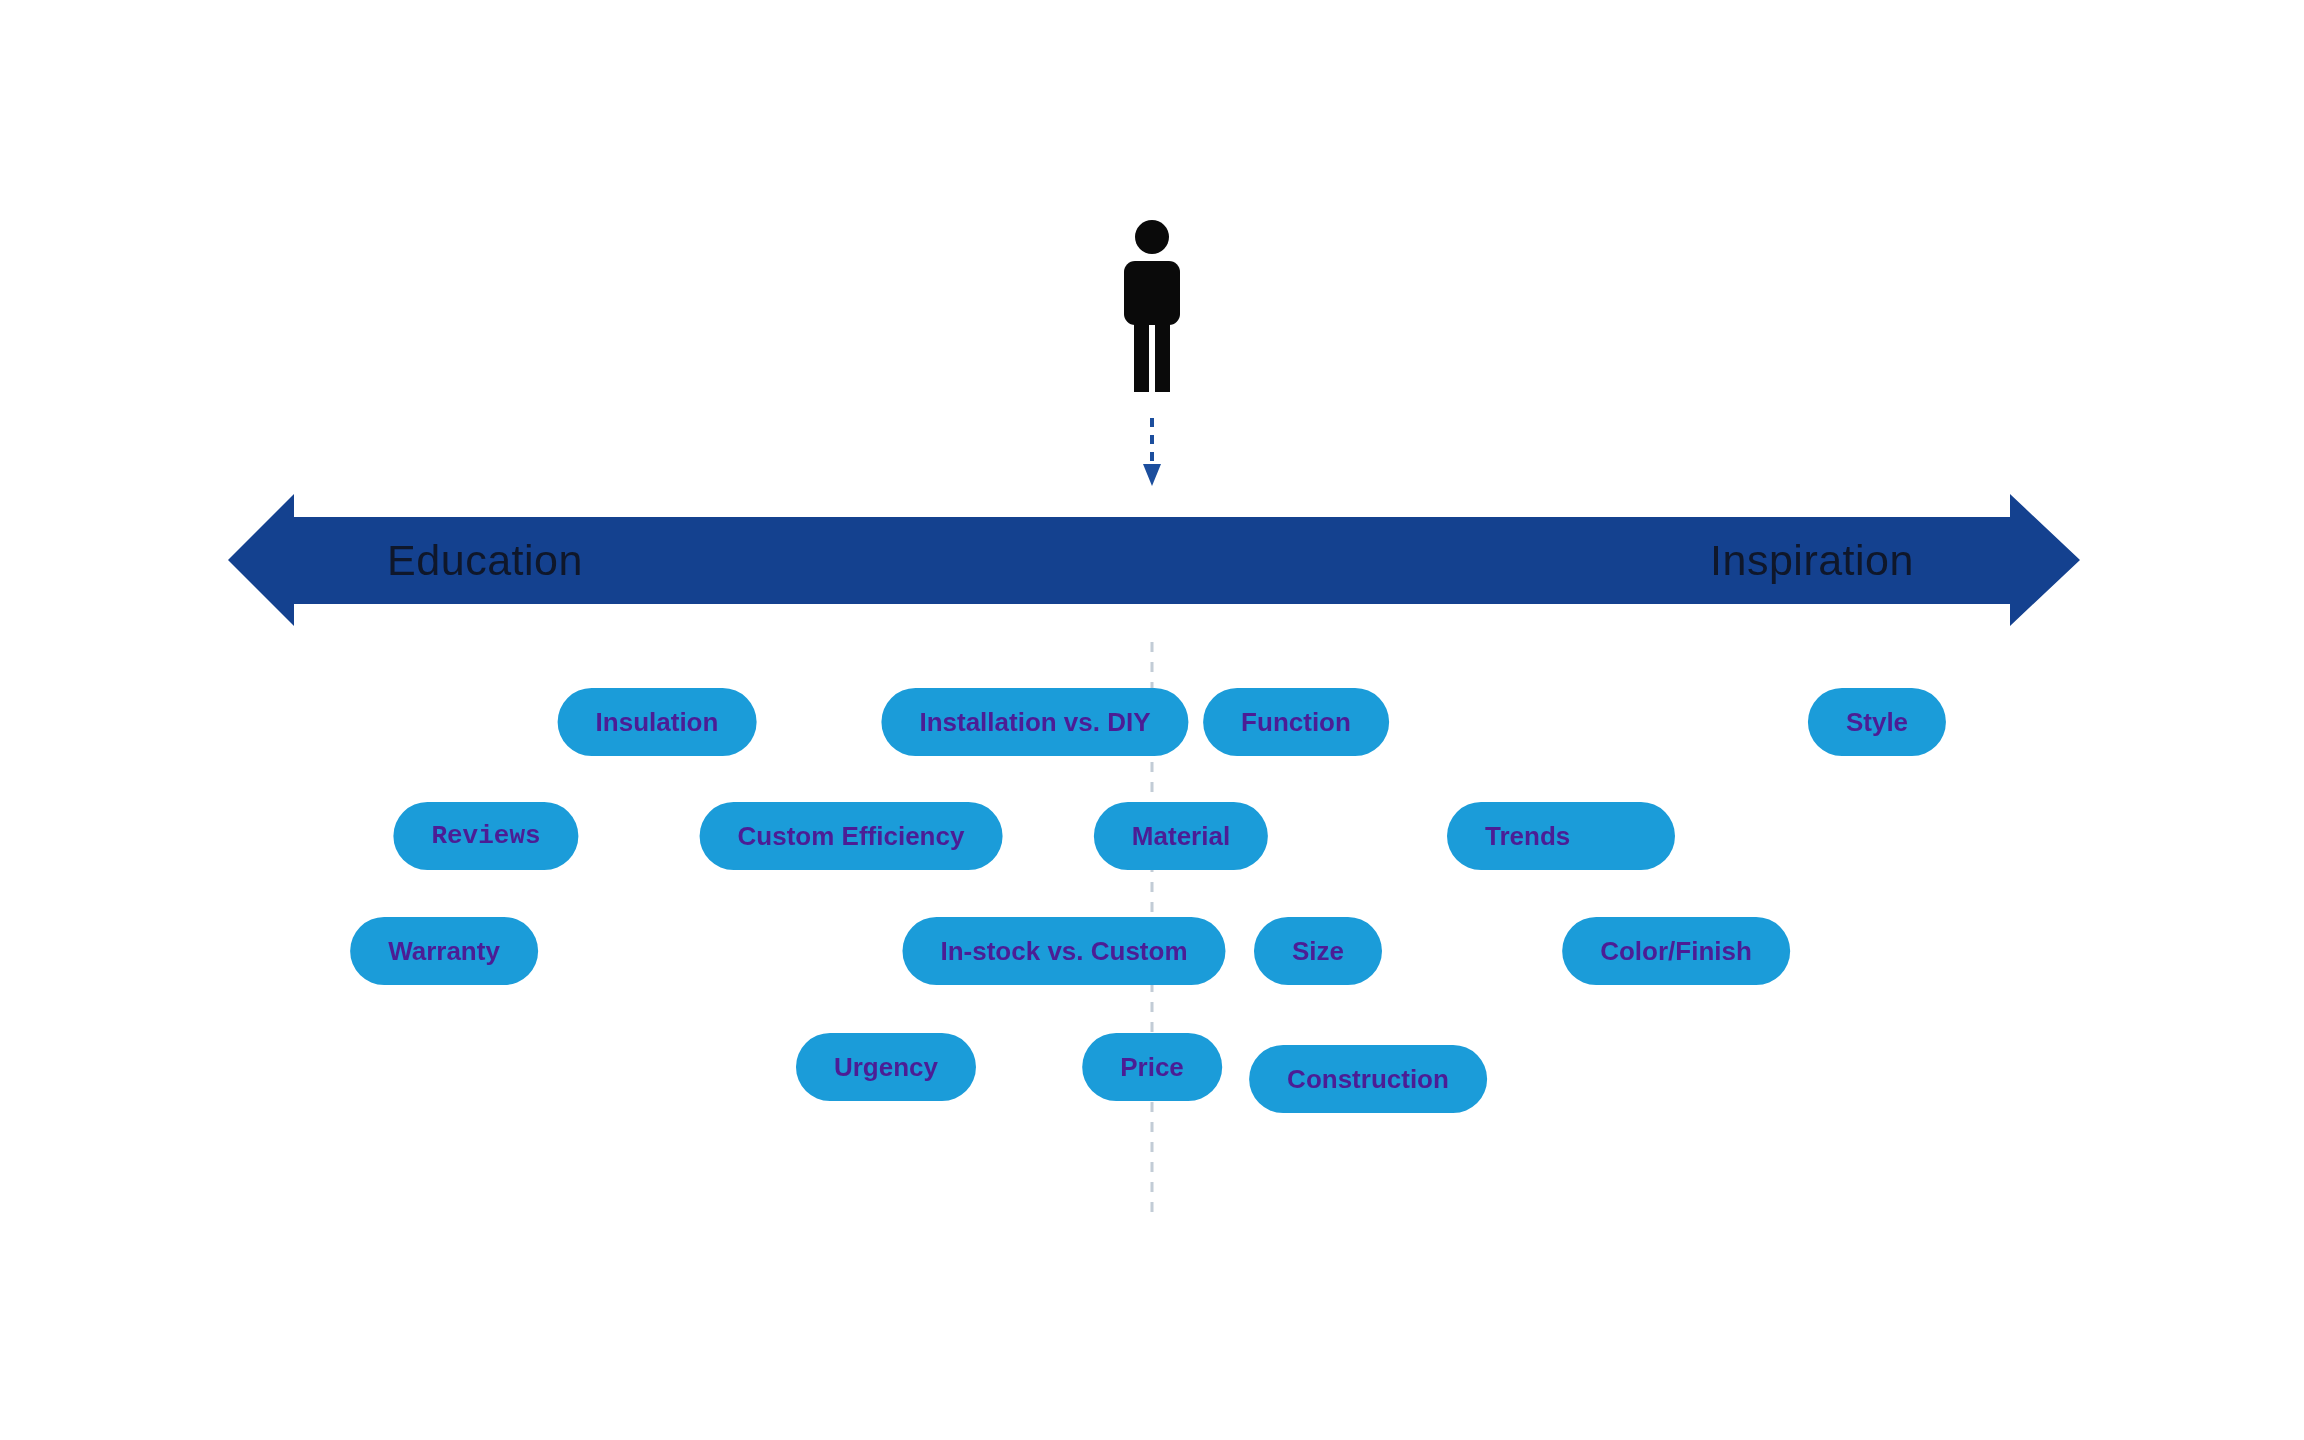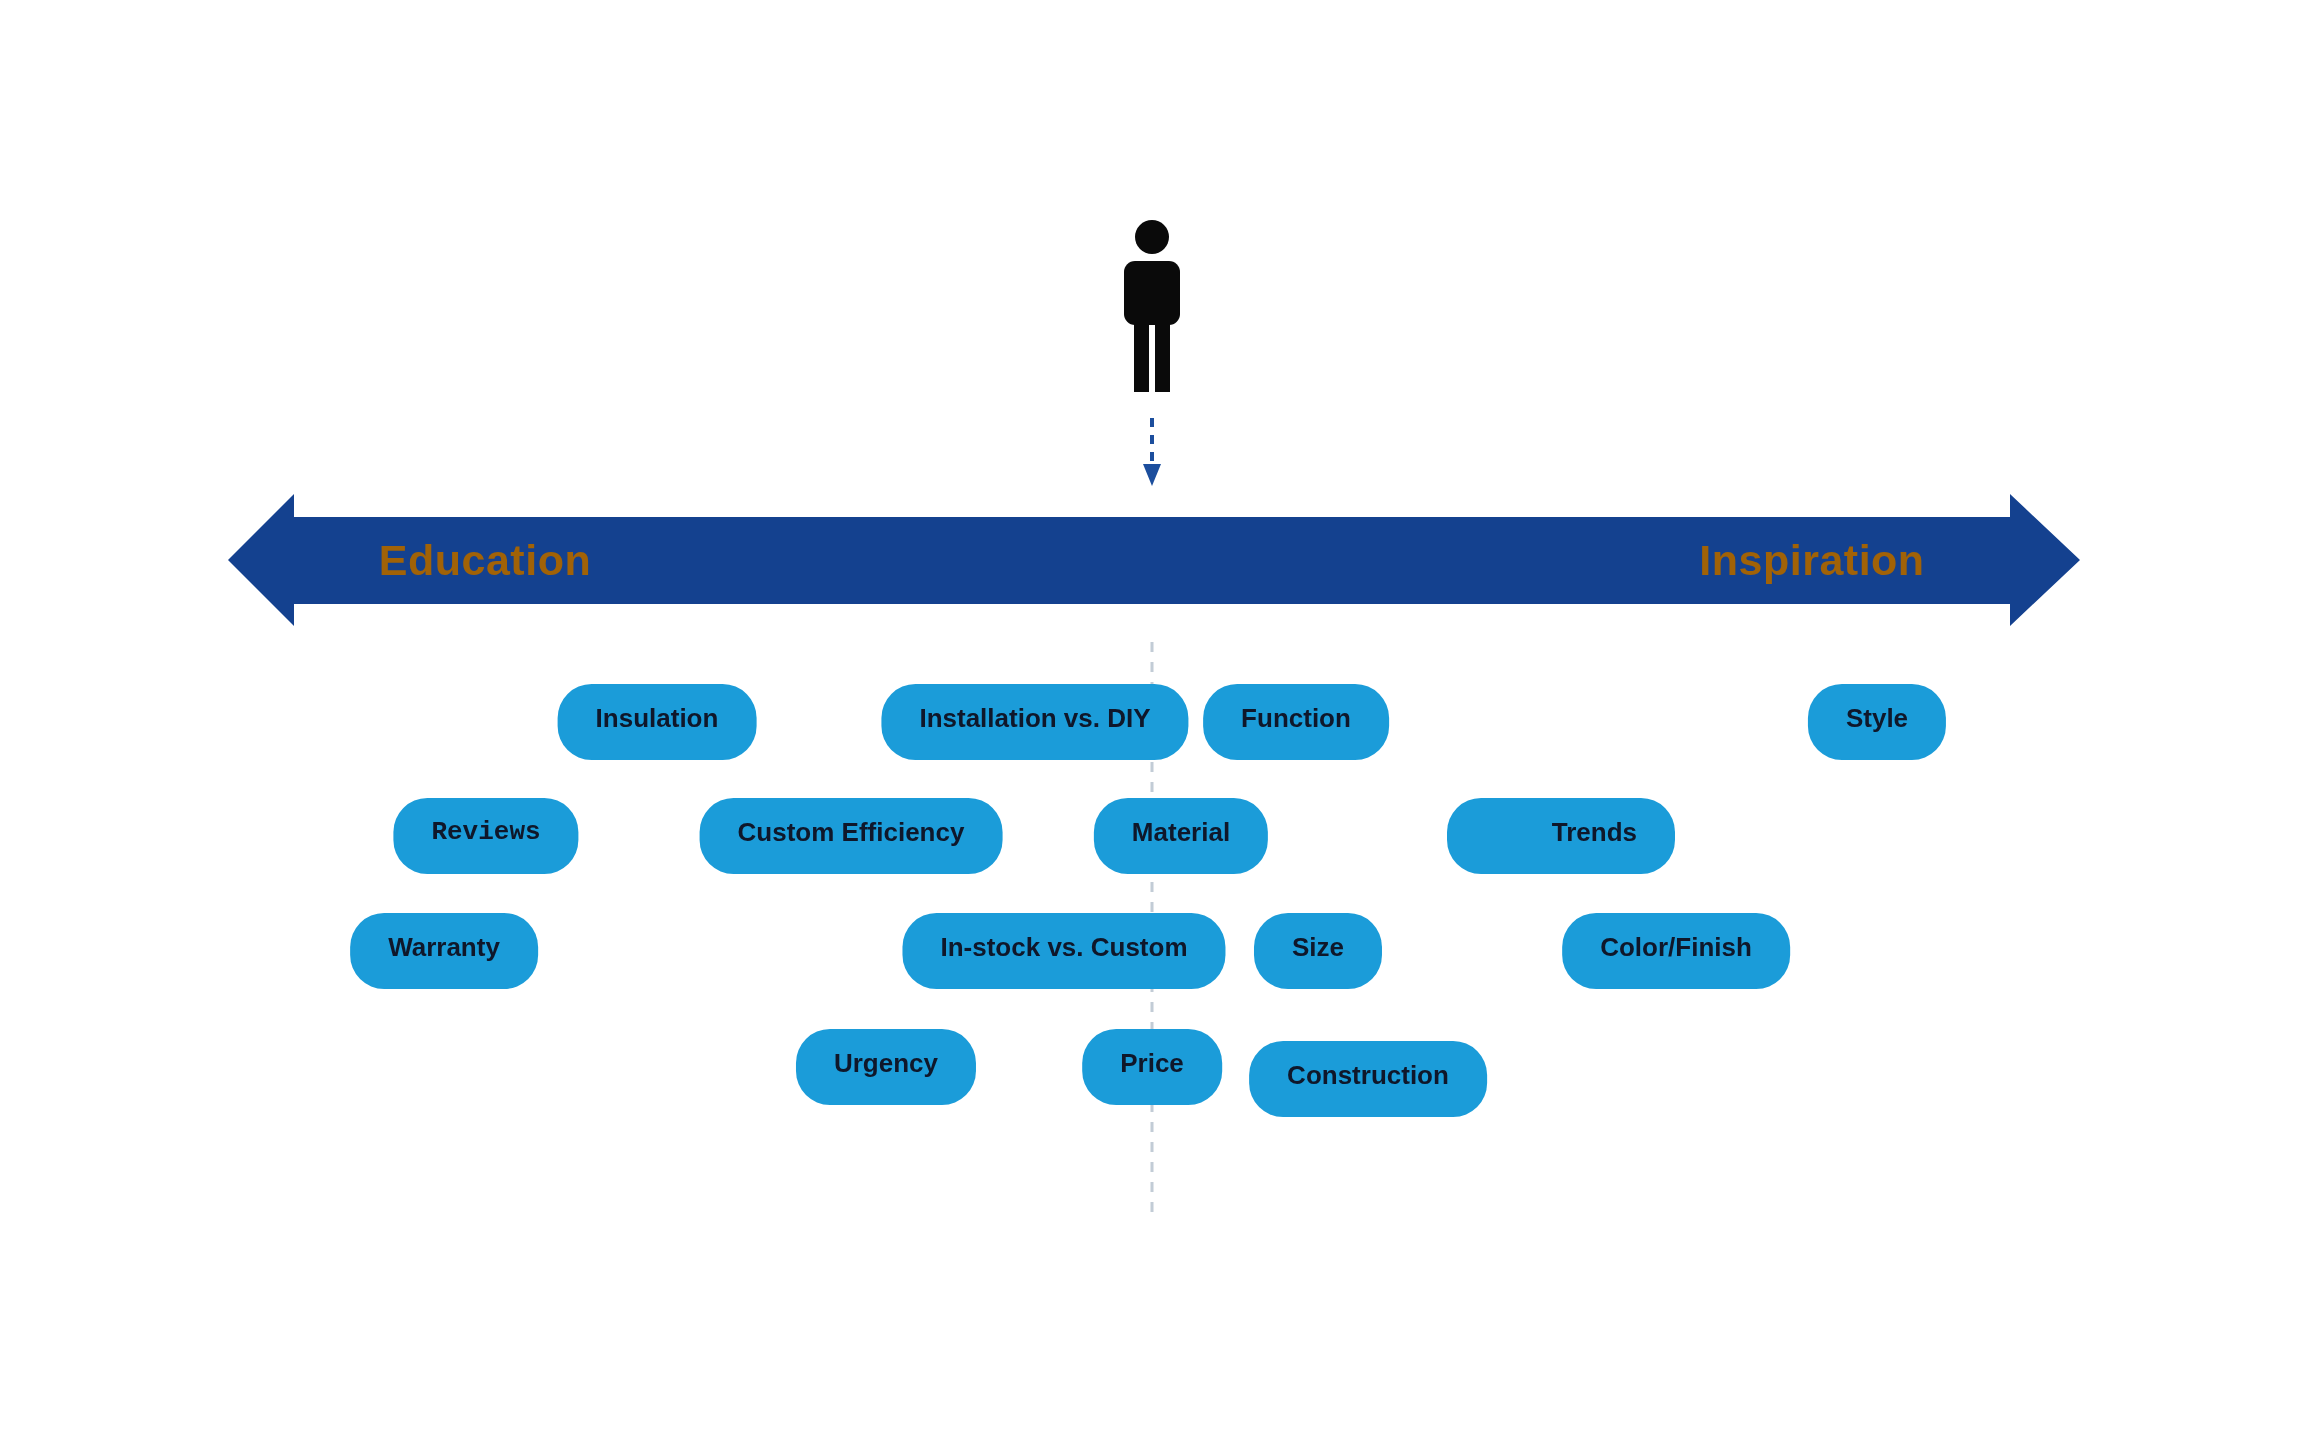--- a/index.html
+++ b/index.html
@@ -8,40 +8,40 @@
     width:2304px;
     height:1440px;
     background:#ffffff;
     font-family:"Liberation Sans", sans-serif;
     overflow:hidden;
   }
   .layer-svg{position:absolute;left:0;top:0;}
   .axis-label{
     position:absolute;
     transform:translate(-50%,-50%);
-    color:#a16207;
-    font-weight:700;
+    color:#0f172a;
+    font-weight:400;
     font-size:43px;
     letter-spacing:0.5px;
     white-space:nowrap;
     z-index:3;
   }
   .pill{
     position:absolute;
     transform:translate(-50%,-50%);
     background:var(--pill,#1b9cd9);
-    color:#0f172a;
+    color:#4c1d95;
     font-weight:700;
     font-size:26px;
-    height:76px;
+    height:68px;
     line-height:68px;
     padding:0 38px;
     border-radius:34px;
     white-space:nowrap;
-    text-align:right;
+    text-align:left;
     z-index:2;
   }
 </style>
 </head>
 <body>
 
 <div class="canvas">
 
   <svg class="layer-svg" width="2304" height="1440" viewBox="0 0 2304 1440">
 

